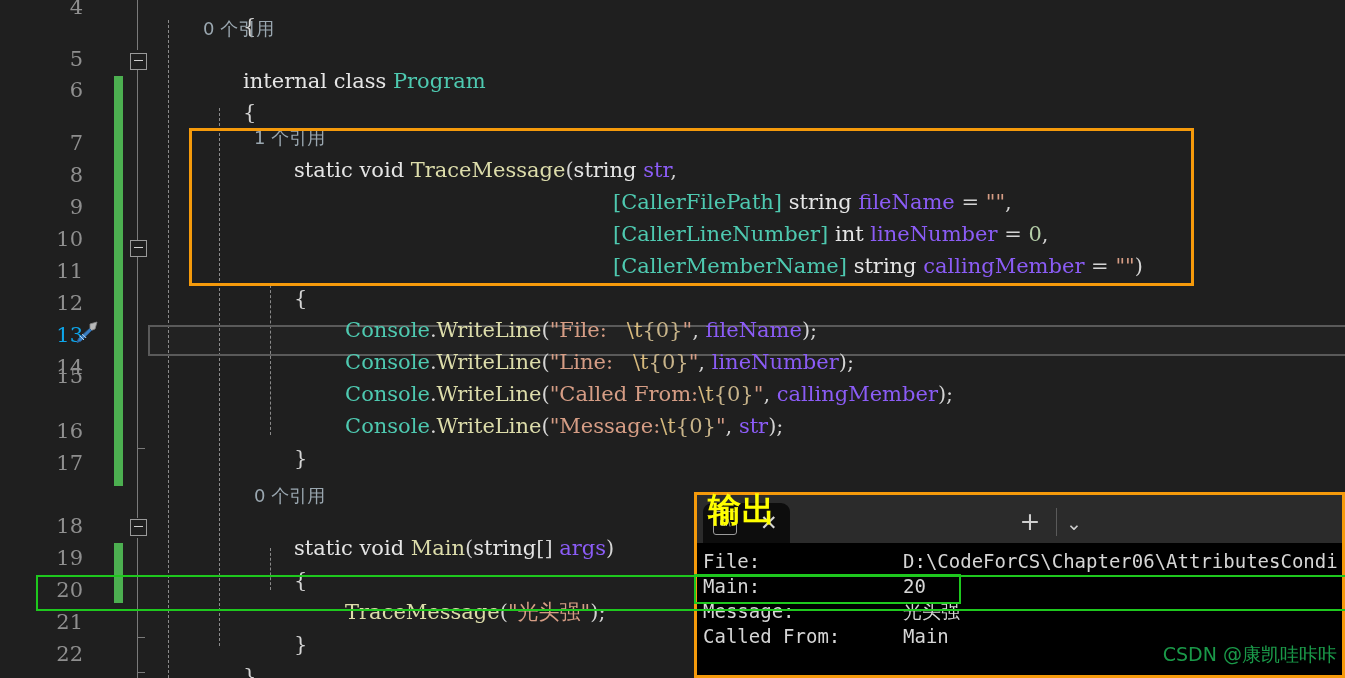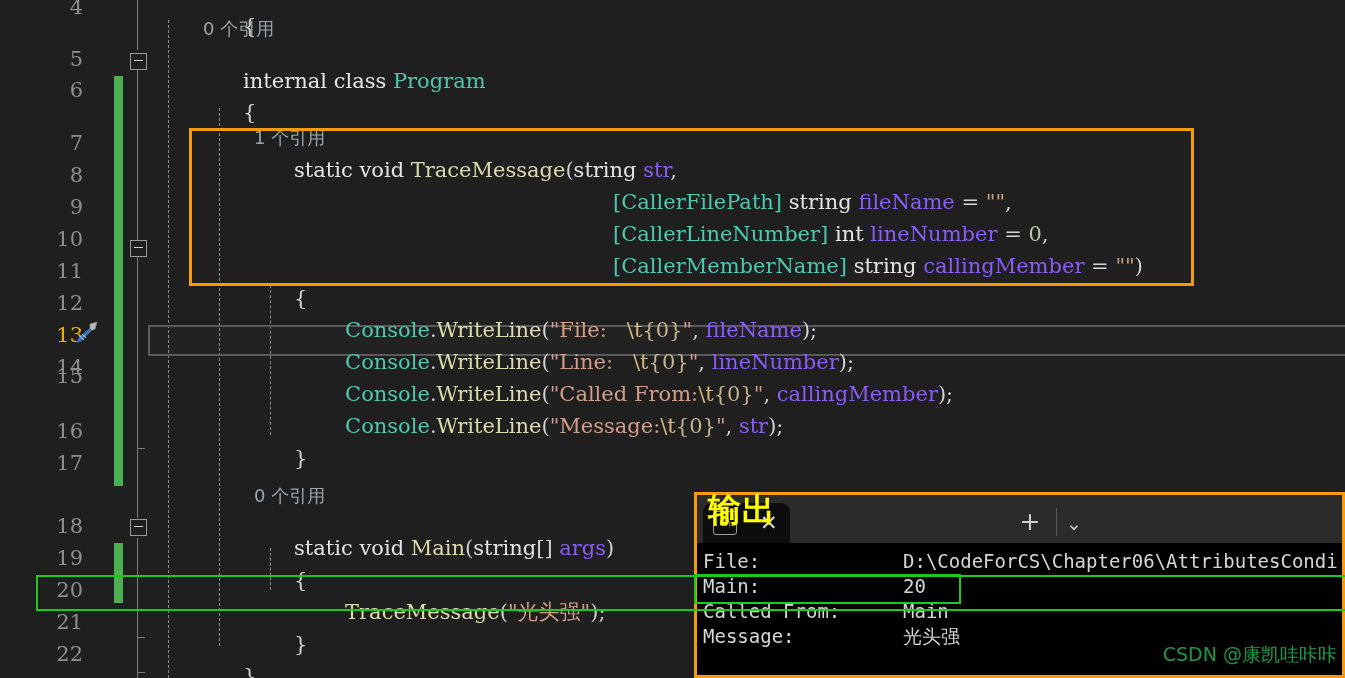--- a/index.html
+++ b/index.html
@@ -32,21 +32,21 @@
   .lnum {
     position: absolute;
     right: 22px;
     width: 60px;
     text-align: right;
     font-family: "DejaVu Serif", "Liberation Serif", serif;
     font-size: 21px;
     color: #8f8f8f;
     line-height: 20px;
   }
-  .lnum.current { color: #eab308; }
+  .lnum.current { color: #0ea5e9; }
 
   
   .qa-icon {
     position: absolute;
     left: 70px;
     width: 30px; height: 28px;
     z-index: 6;
   }
 
   
@@ -432,27 +432,27 @@
   <div class="op-body">
     <div class="op-row">
       <span class="op-label">File:</span>
       <span class="op-value">D:\CodeForCS\Chapter06\AttributesCondi</span>
     </div>
     <div class="op-row">
       <span class="op-label">Main:</span>
       <span class="op-value">20</span>
     </div>
     <div class="op-row">
+      <span class="op-label">Message:</span>
+      <span class="op-value">光头强</span>
+    </div>
+    <div class="op-row">
       <span class="op-label">Called From:</span>
       <span class="op-value">Main</span>
     </div>
-    <div class="op-row">
-      <span class="op-label">Message:</span>
-      <span class="op-value">光头强</span>
-    </div>
   </div>
 </div>
 
 <div class="anno-green" style="left:694px;top:574px;width:263px;height:26px;"></div>
 
 <div class="yellow-note">输出</div>
 
 <div class="watermark">CSDN @康凯哇咔咔</div>
 
 </body></html>

